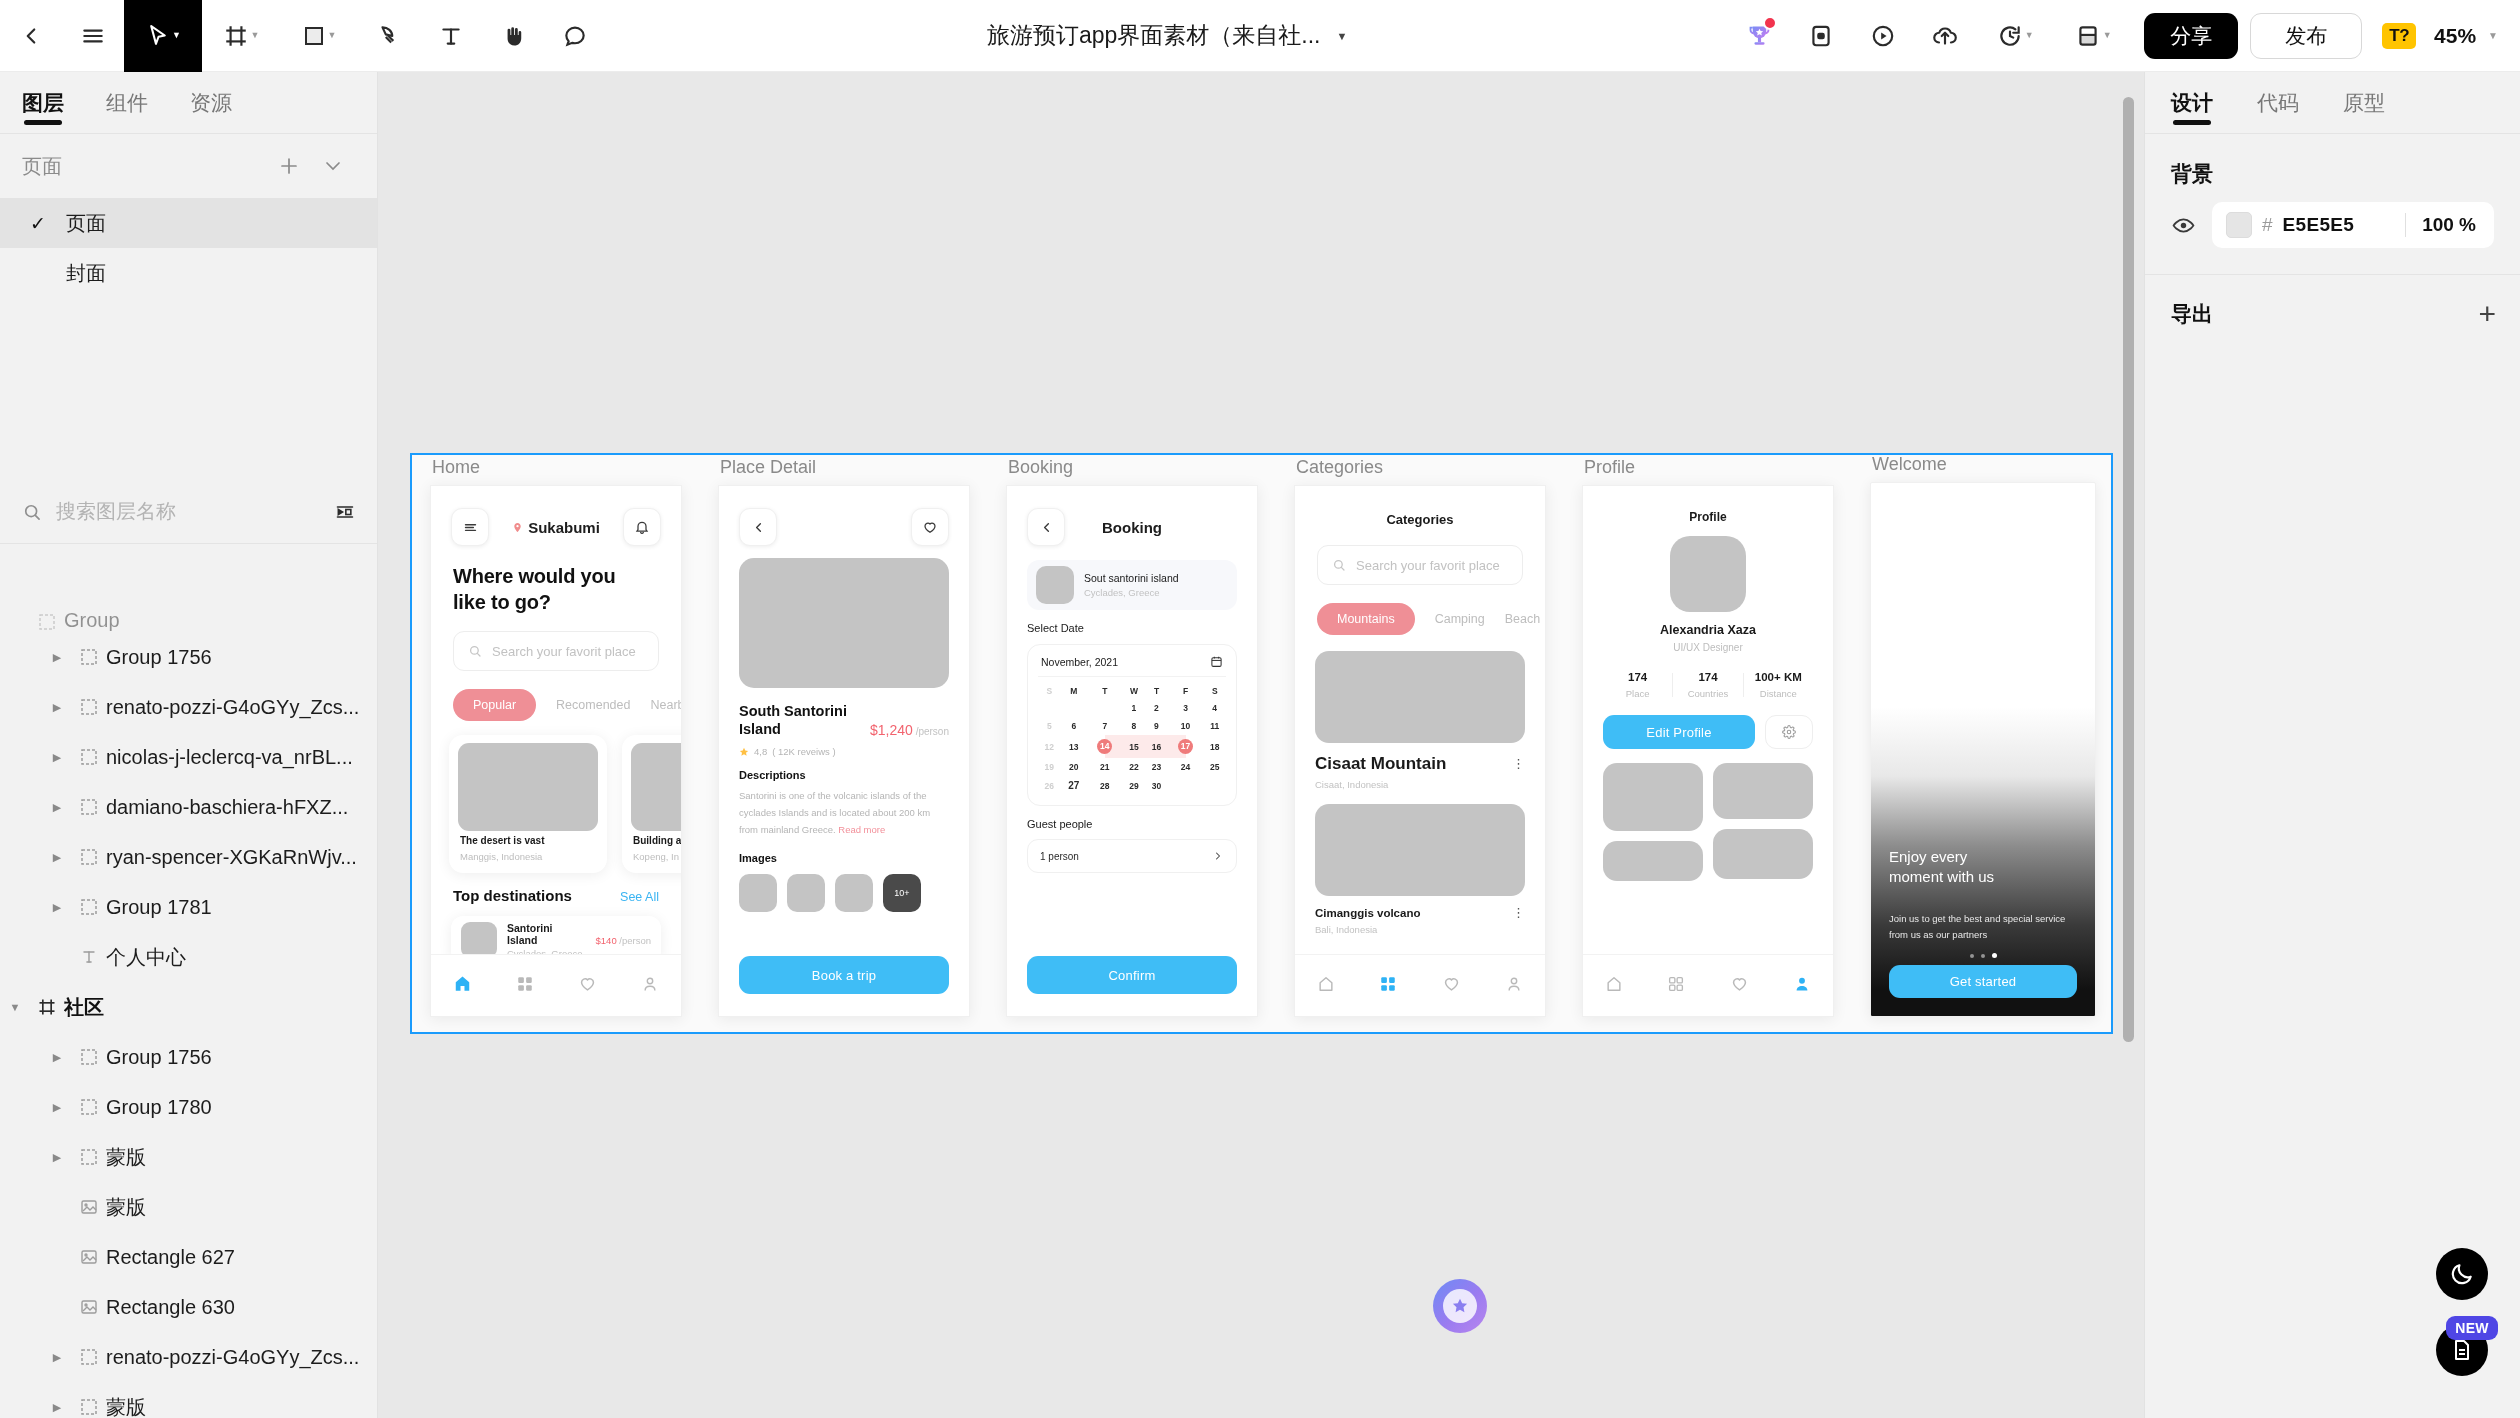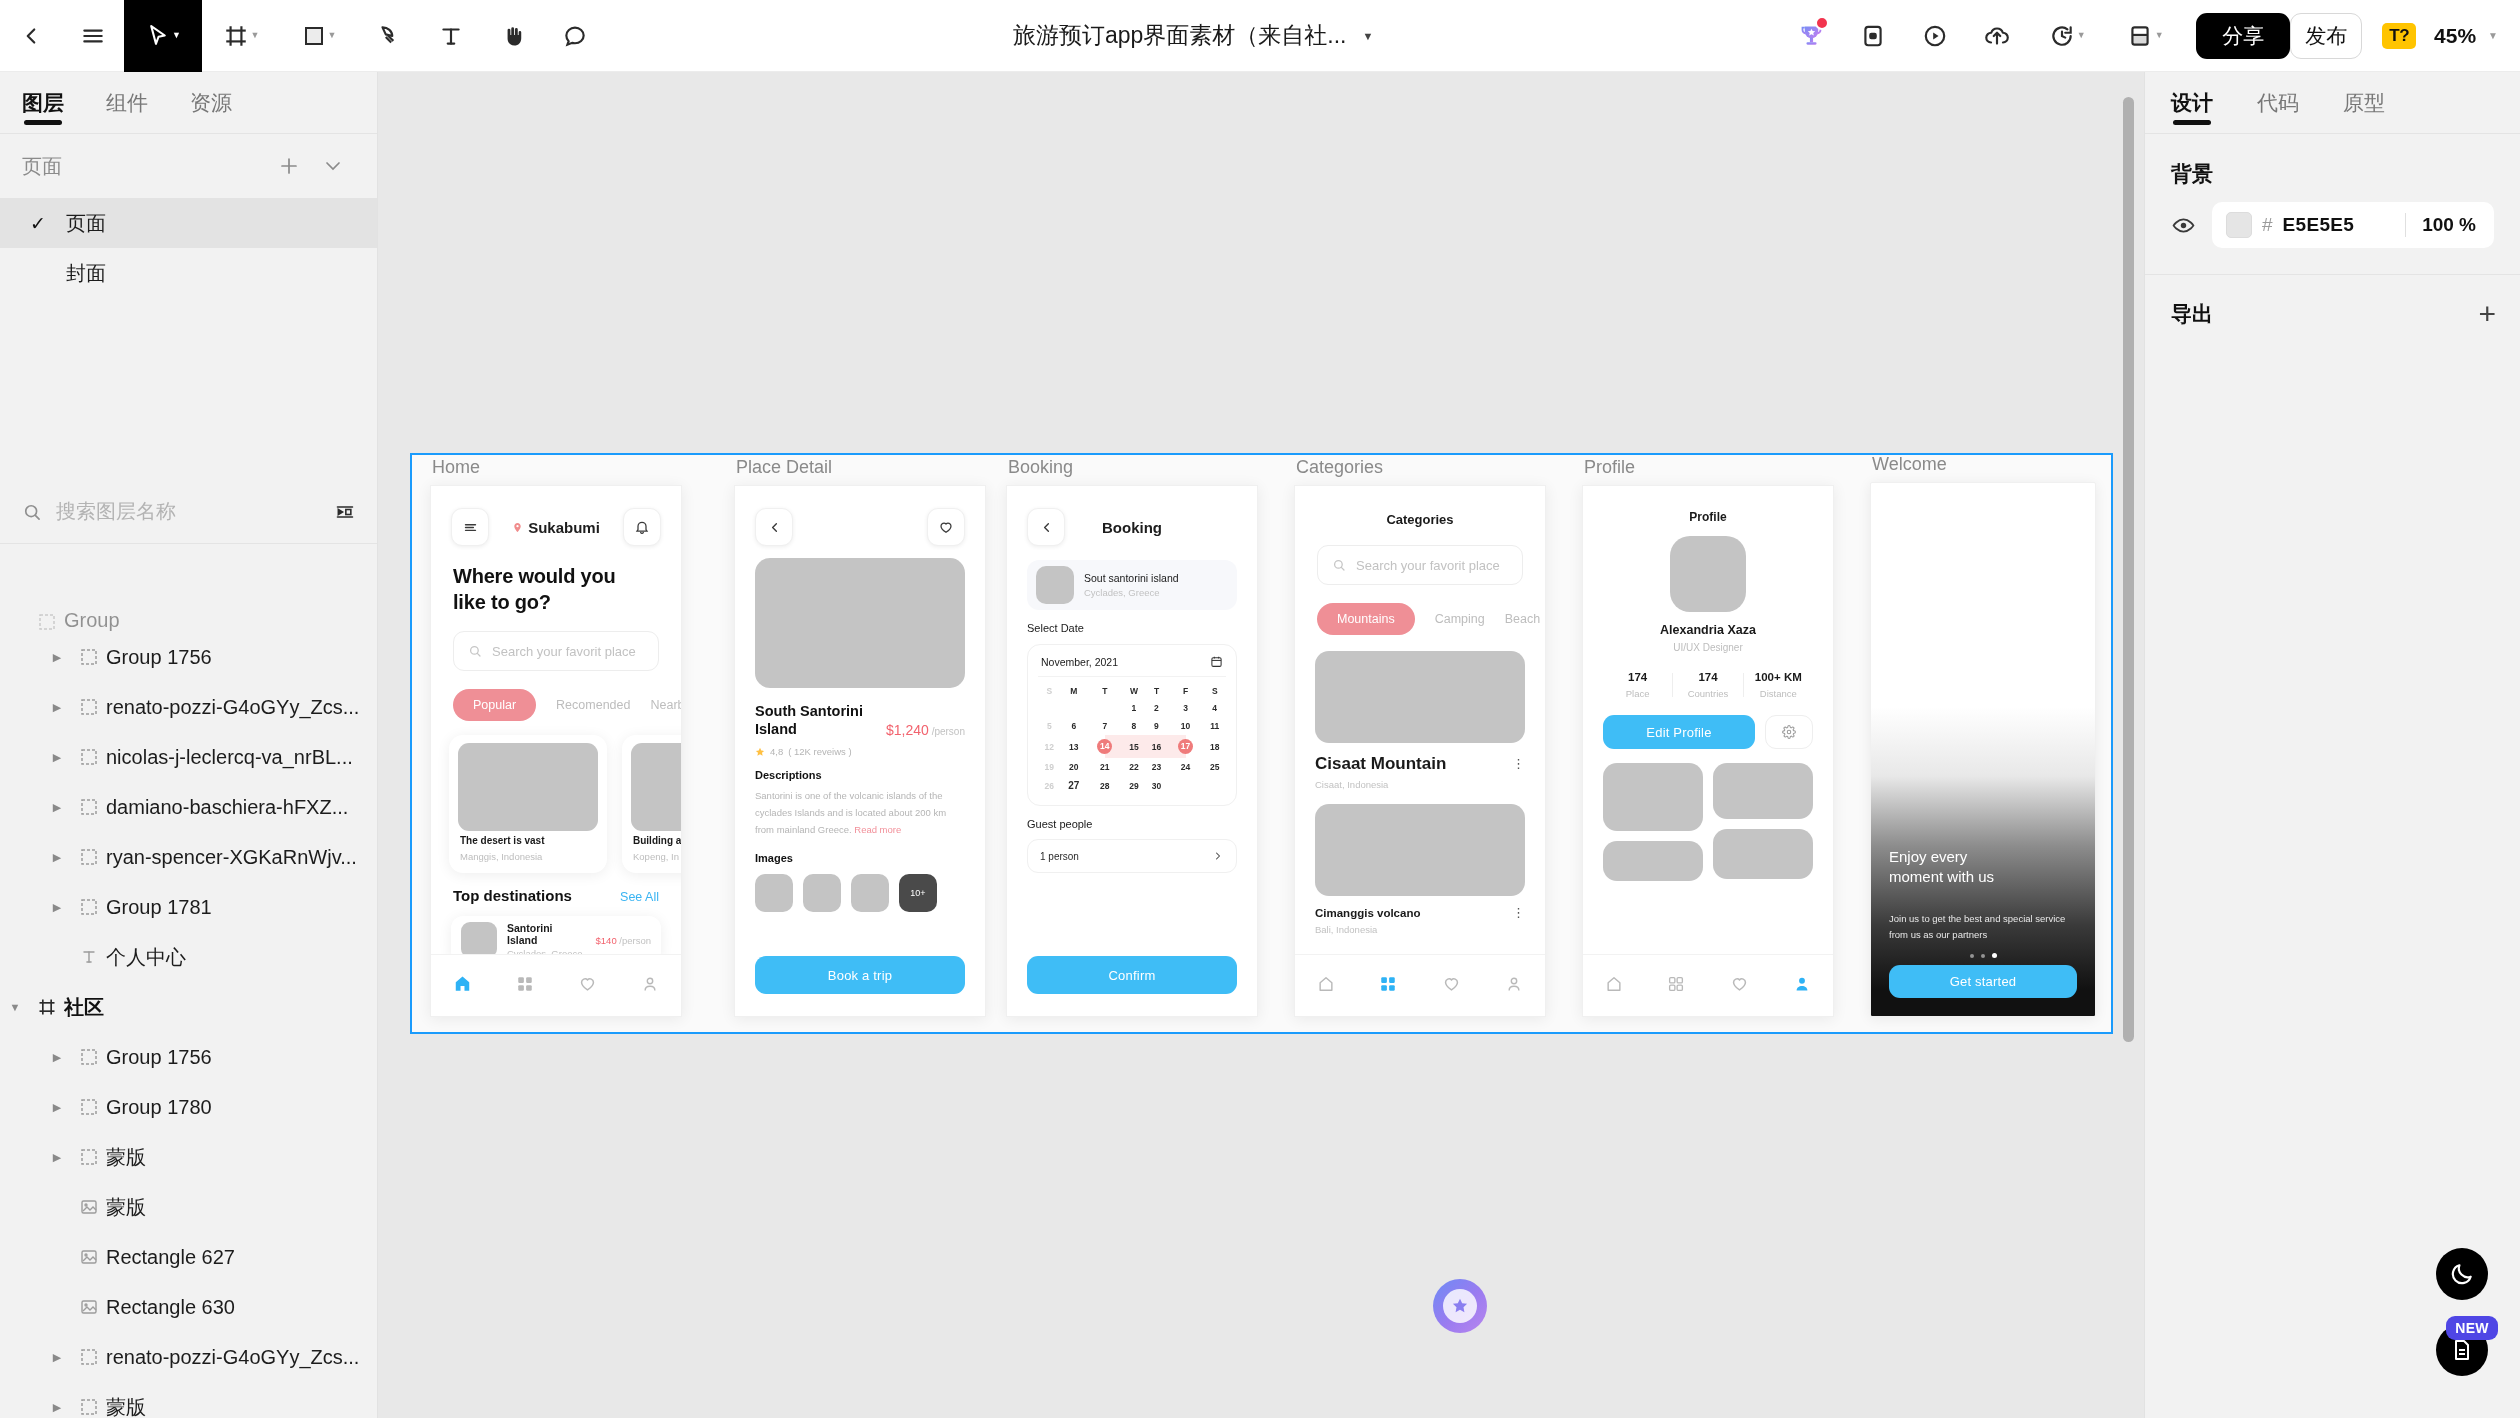--- a/index.html
+++ b/index.html
@@ -36,22 +36,22 @@
     display: flex; align-items: center; justify-content: center; }
   .trophy-dot { position: absolute; top: 16px; right: 13px; width: 14px; height: 14px;
     border-radius: 50%; background: #f2344e; border: 2px solid #fff; }
   .btn-share {
     background: #000; color: #fff; border-radius: 11px; font-size: 21px;
     padding: 0 26px; height: 46px; display: flex; align-items: center;
     justify-content: center; margin-left: 12px;
   }
   .btn-publish {
     background: #fff; color: #111; border: 1.5px solid #d8d8d8; border-radius: 11px;
-    font-size: 21px; padding: 0 14px; height: 46px; display: flex;
-    align-items: center; justify-content: center; margin-left: 0;
+    font-size: 21px; padding: 0 34px; height: 46px; display: flex;
+    align-items: center; justify-content: center; margin-left: 12px;
   }
   .badge-t {
     background: #FFC400; color: #111; font-weight: bold; font-size: 17px;
     border-radius: 5px; padding: 3px 7px; margin-left: 20px; letter-spacing: -0.5px;
   }
   .zoom-val { font-size: 21px; font-weight: bold; color: #111; margin-left: 18px; }
   .zoom-caret { font-size: 10px; color: #9a9a9a; margin-left: 12px; }
 
   
   .left-panel {
@@ -709,21 +709,21 @@
                 <path d="M12 20s-7.5-4.8-7.5-9.6A4.4 4.4 0 0 1 12 7.4a4.4 4.4 0 0 1 7.5 3c0 4.8-7.5 9.6-7.5 9.6z"></path>
               </svg></span>
           <span><svg width="18" height="18" viewBox="0 0 24 24" fill="none" stroke="currentColor" stroke-width="1.9">
                 <circle cx="12" cy="8" r="3.6"></circle>
                 <path d="M5.5 20.5c0-3.6 2.9-5.6 6.5-5.6s6.5 2 6.5 5.6"></path>
               </svg></span>
         </div>
       </div>
     </div>
 
-    <div class="frame" style="left:322px; top:30px; width:252px; height:532px;">
+    <div class="frame" style="left:306px; top:30px; width:252px; height:532px;">
       <div class="frame-label">Place Detail</div>
       <div class="phone card-shadow">
         <div class="mtop">
           <div class="sq-btn">
             <svg width="15" height="15" viewBox="0 0 24 24" fill="none" stroke="currentColor" stroke-width="2.2" stroke-linecap="round" stroke-linejoin="round">
                 <polyline points="15 18 9 12 15 6"></polyline>
               </svg>
           </div>
           <div style="flex:1"></div>
           <div class="sq-btn">

